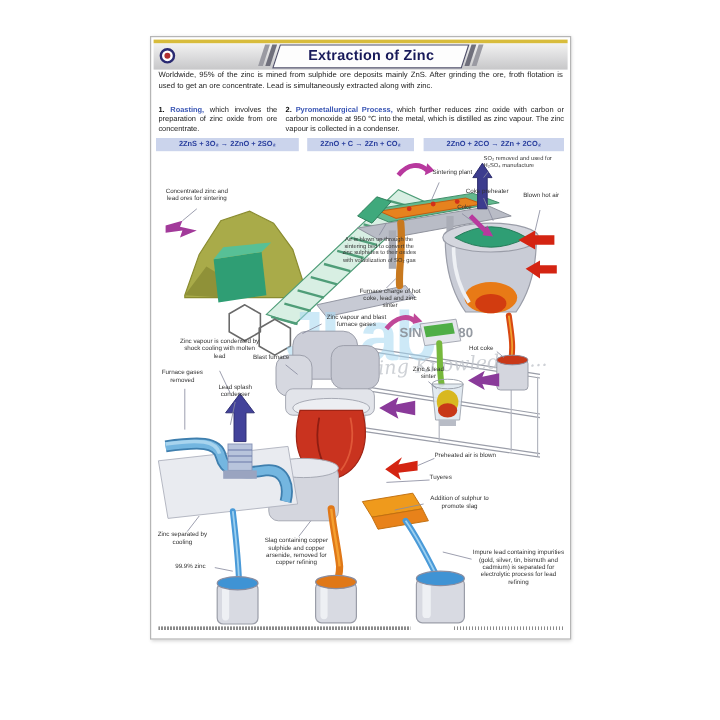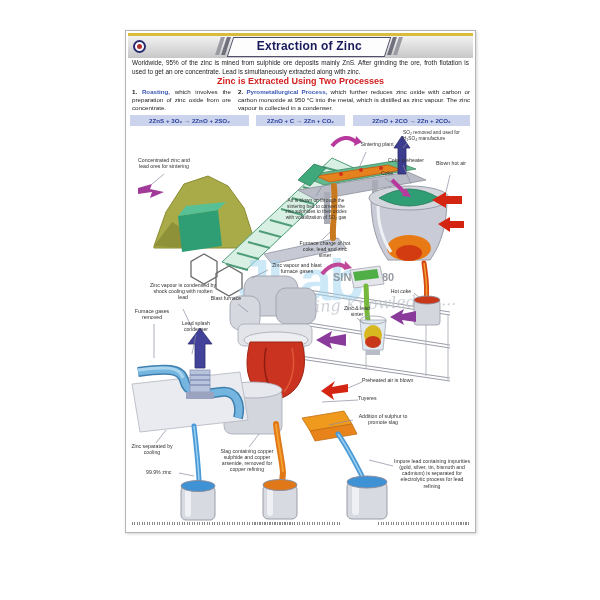--- a/index.html
+++ b/index.html
@@ -54,21 +54,20 @@
       <div class="slash" style="left:96px;background:#70707c;"></div>
       <div class="banner">
         <div class="banner-text">Extraction of Zinc</div>
       </div>
       <div class="slash" style="left:262px;background:#70707c;"></div>
       <div class="slash" style="left:268px;background:#9a9aa2;"></div>
     </div>
 
     <div class="intro">Worldwide, 95% of the zinc is mined from sulphide ore deposits mainly ZnS. After grinding the ore, froth flotation is used to get an ore concentrate. Lead is simultaneously extracted along with zinc.</div>
 
-    <div class="redhead">Zinc is Extracted Using Two Processes</div>
 
     <div class="col col1">
       <span class="pn">1.</span>
       <span class="pname">Roasting,</span>
       <span>which involves the preparation of zinc oxide from ore concentrate.</span>
     </div>
     <div class="col col2">
       <span class="pn">2.</span>
       <span class="pname">Pyrometallurgical Process,</span>
       <span>which further reduces zinc oxide with carbon or carbon monoxide at 950 °C into the metal, which is distilled as zinc vapour. The zinc vapour is collected in a condenser.</span>

